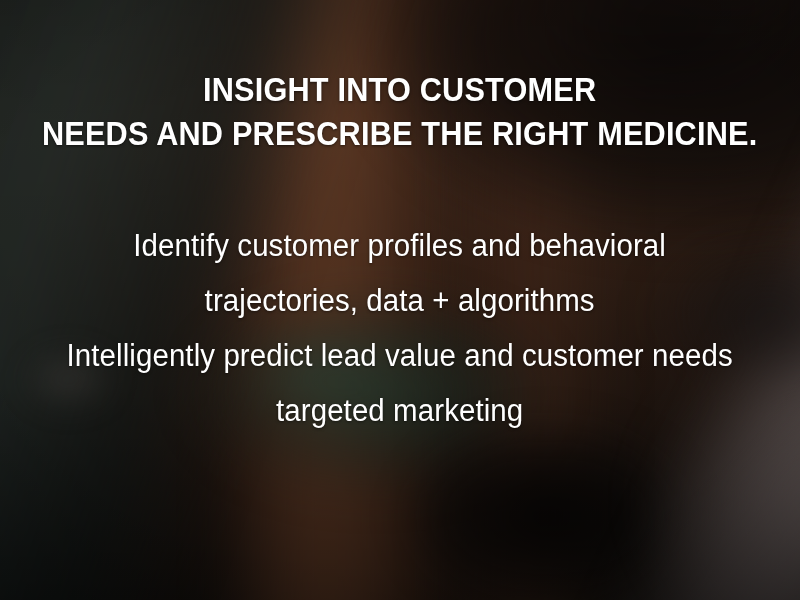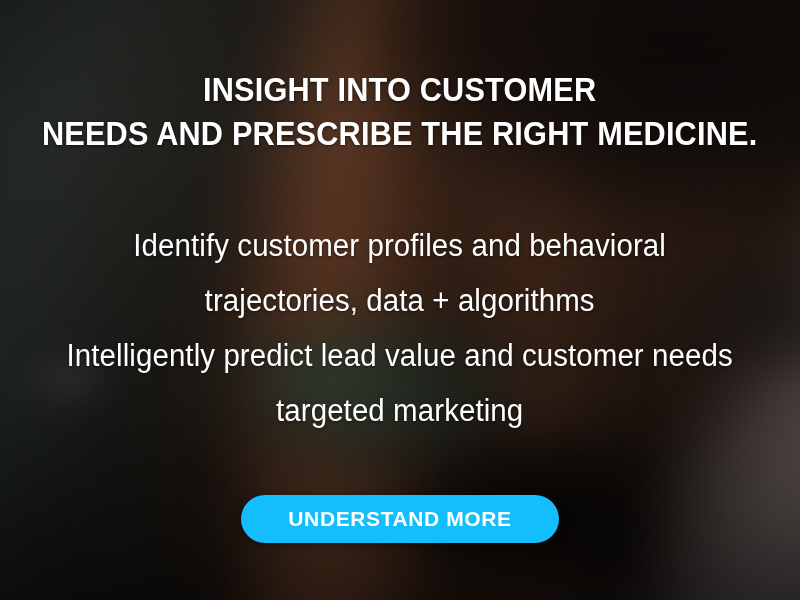--- a/index.html
+++ b/index.html
@@ -209,18 +209,15 @@
   <div class="content">
 
     <h1 class="headline">INSIGHT INTO CUSTOMER
 NEEDS AND PRESCRIBE THE RIGHT MEDICINE.</h1>
 
     <p class="subcopy">Identify customer profiles and  behavioral
 trajectories, data + algorithms
 Intelligently predict lead value and customer needs
 targeted marketing</p>
 
-    <div class="cta-wrap">
-      <button class="cta-button" type="button">UNDERSTAND MORE</button>
-    </div>
 
   </div>
 </div>
 
 </body></html>

